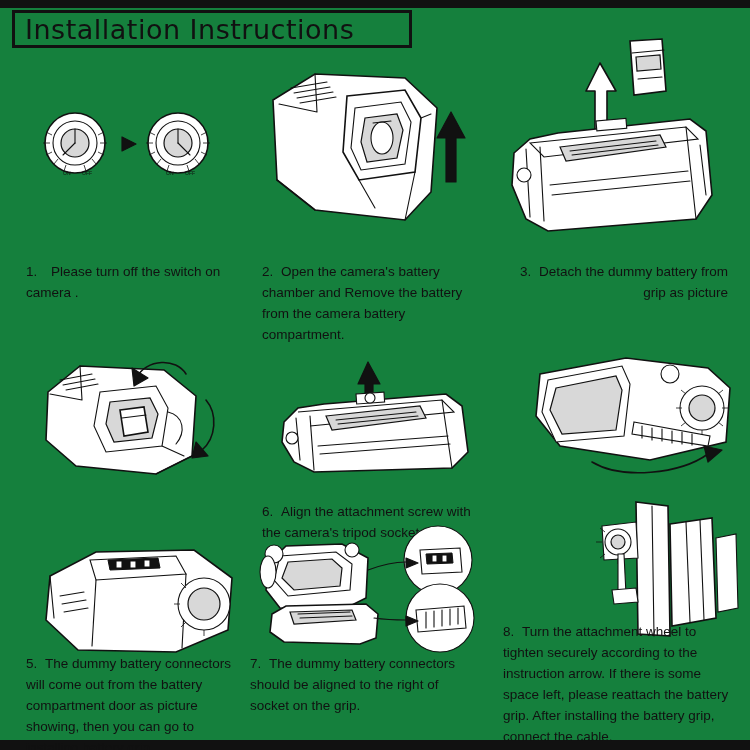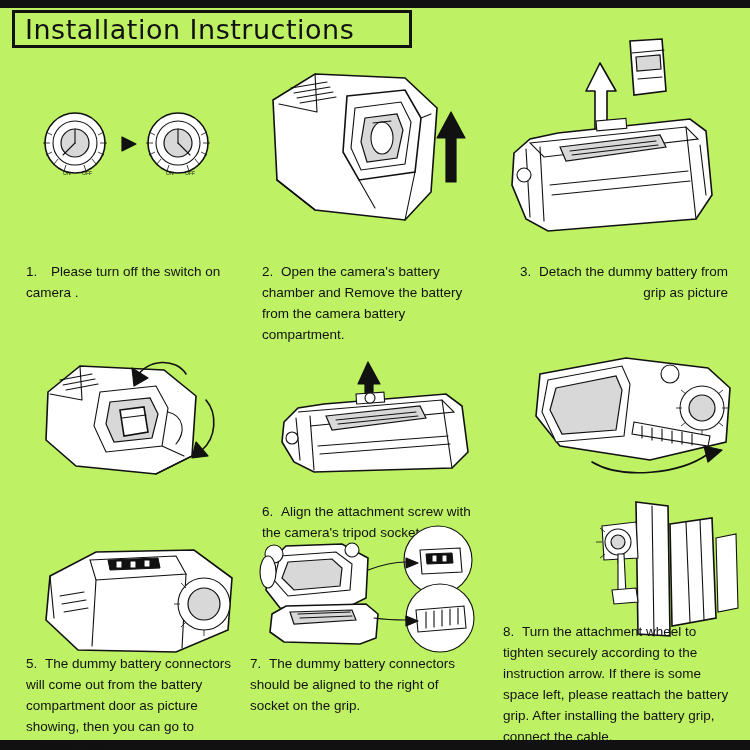--- a/index.html
+++ b/index.html
@@ -12,21 +12,21 @@
     height: 750px;
     font-family: "Liberation Sans", sans-serif;
     color: #000000;
     overflow: hidden;
     position: relative;
   }
   .page {
     position: relative;
     width: 750px;
     height: 750px;
-    background: #bef264;
+    background: #15803d;
     box-sizing: border-box;
   }
   
   .bar-top {
     position: absolute;
     left: 0; top: 0;
     width: 750px; height: 8px;
     background: #111111;
   }
   .bar-bottom {

